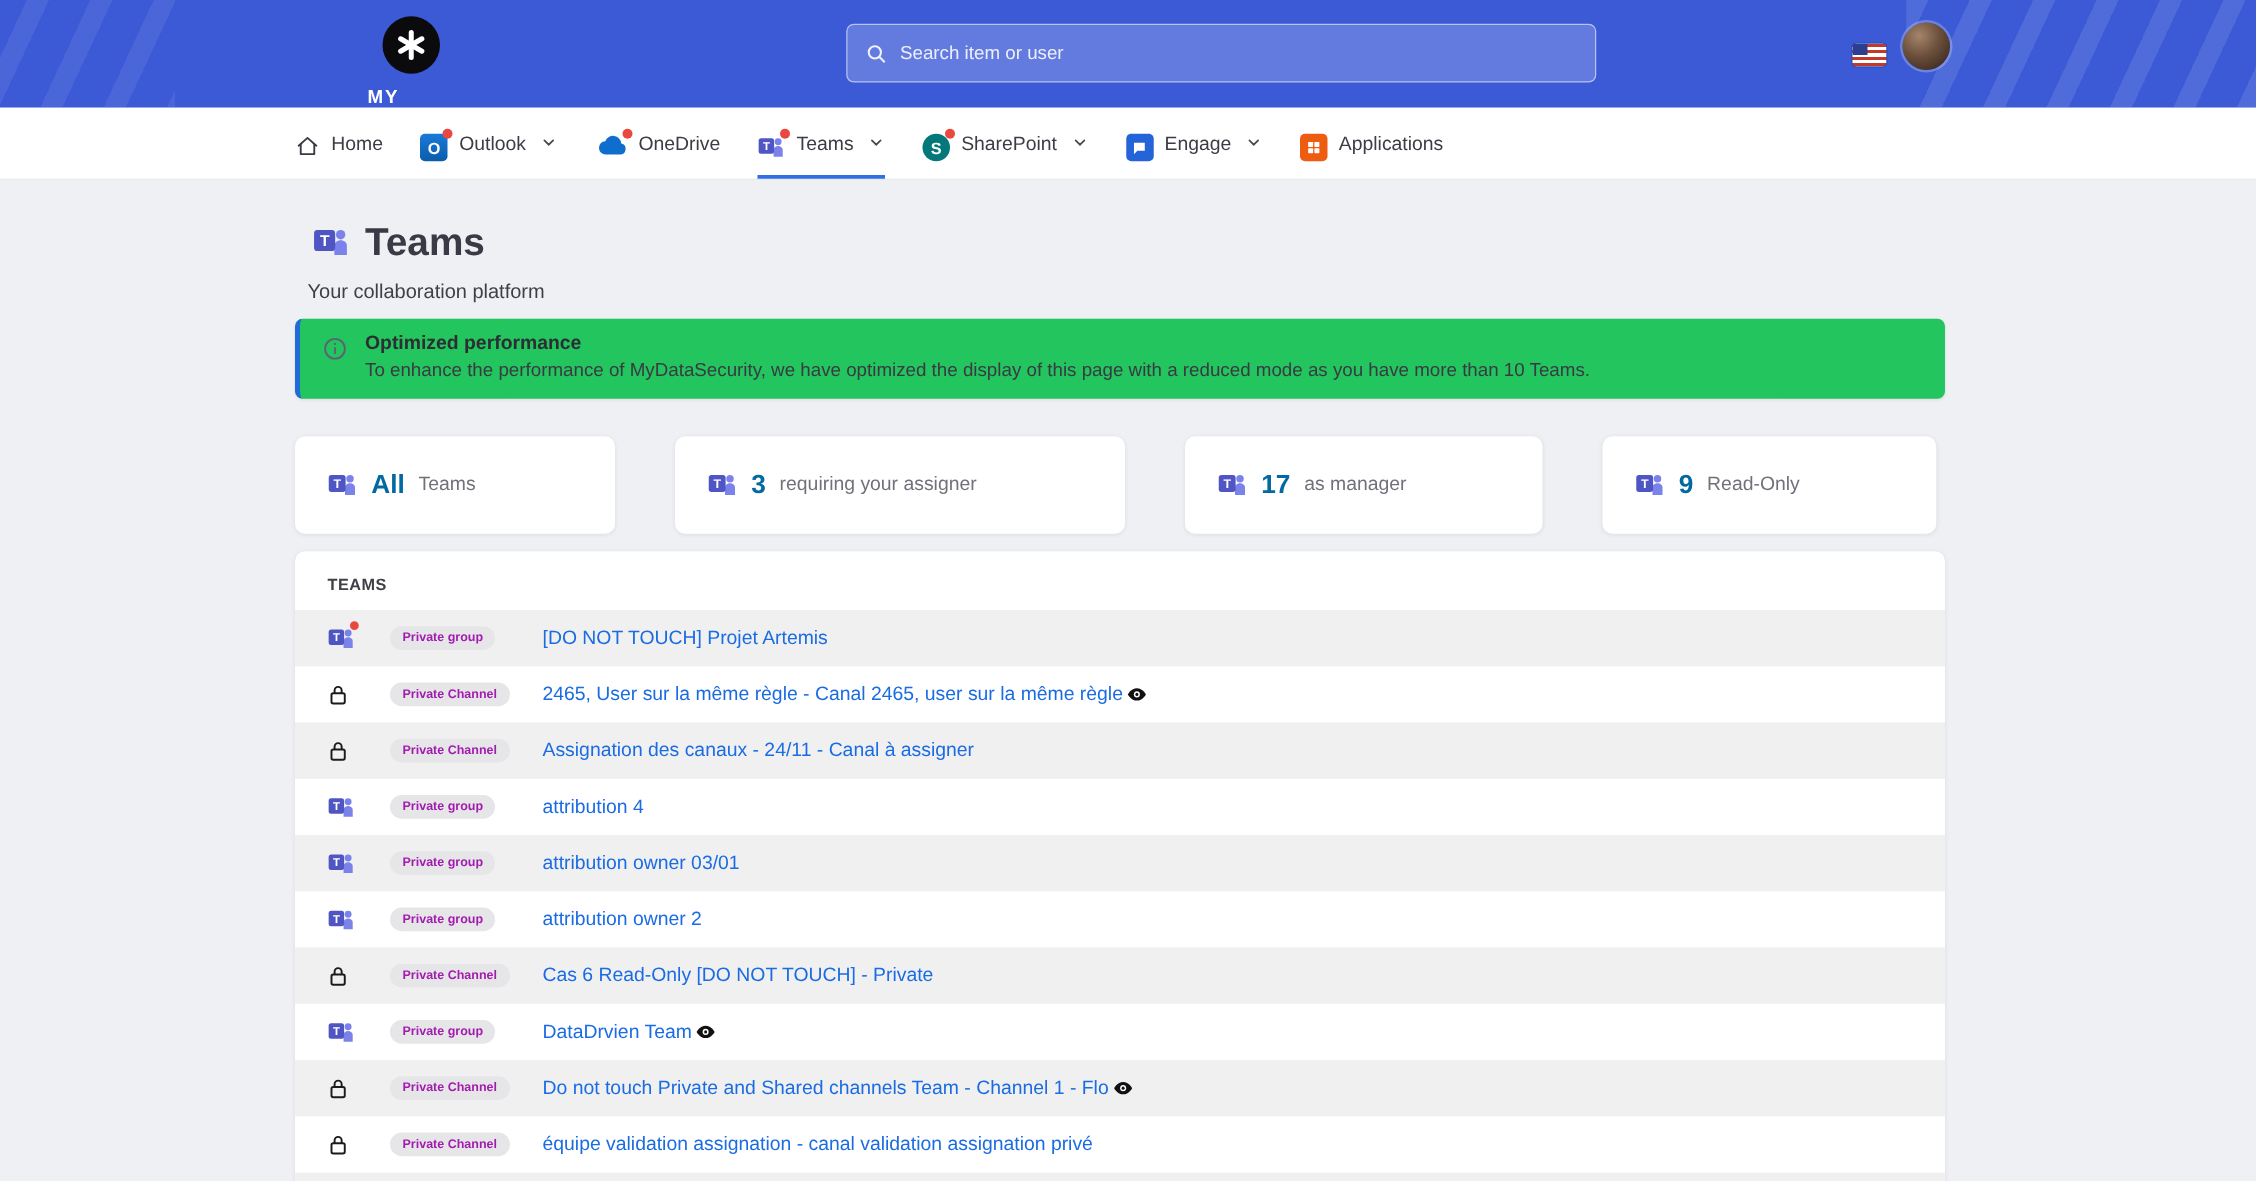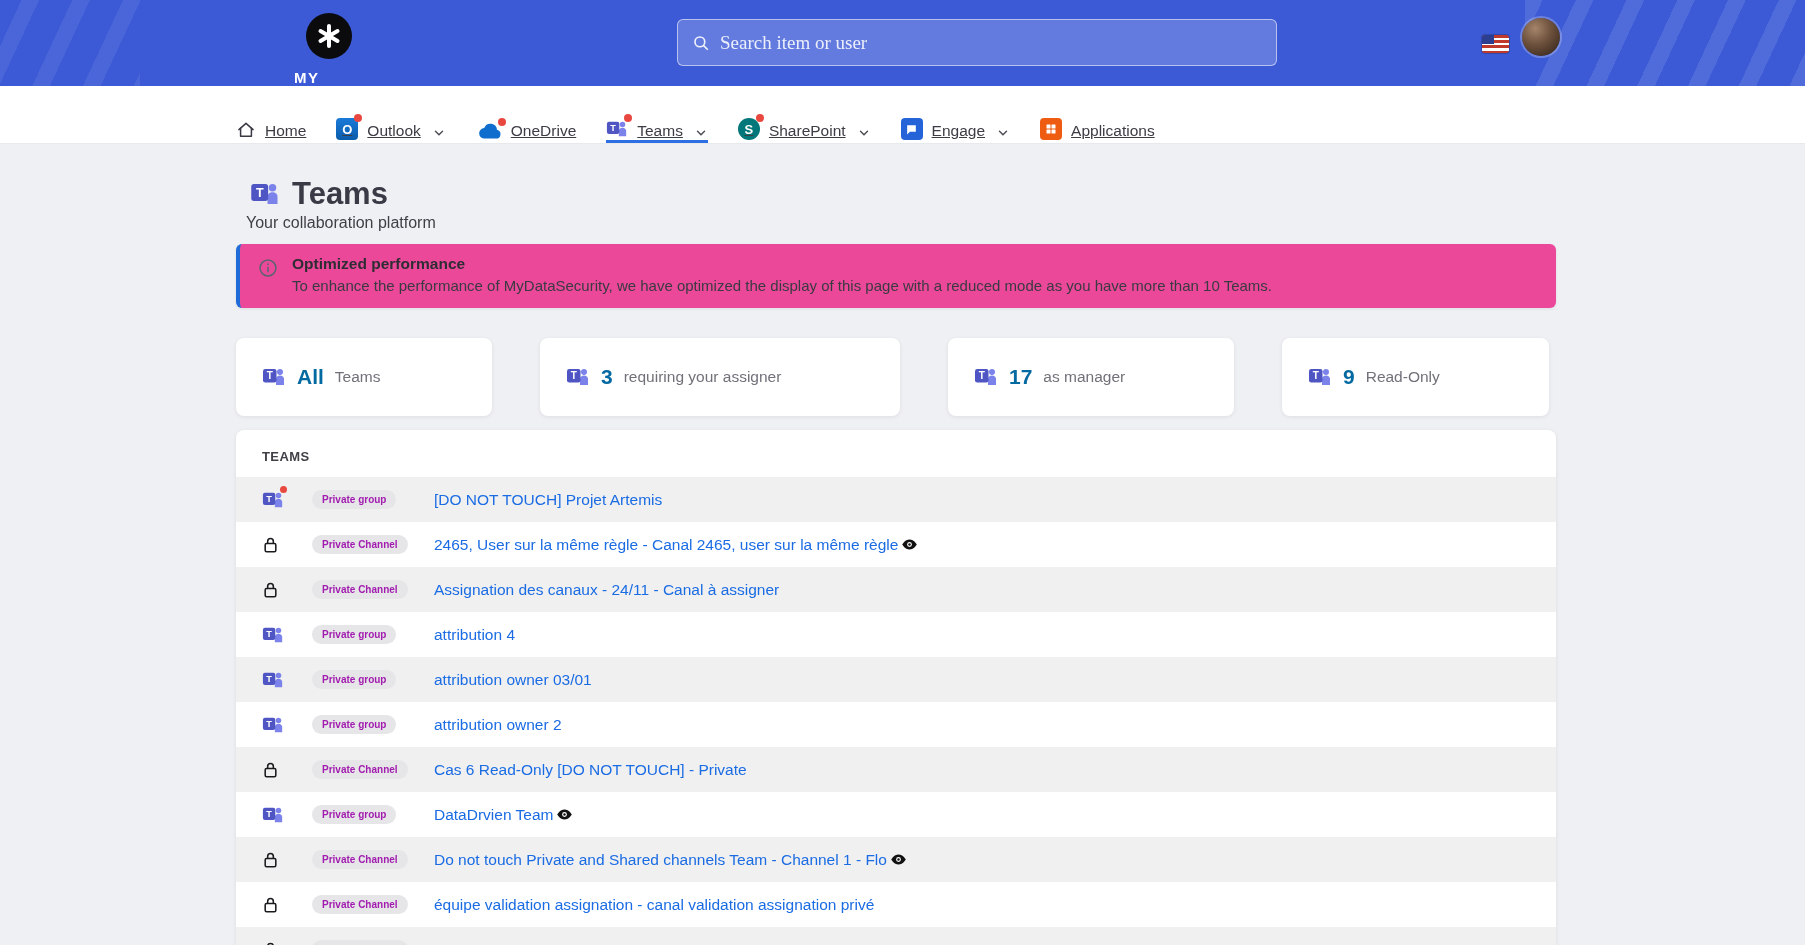--- a/index.html
+++ b/index.html
@@ -17,52 +17,52 @@
 
   .logo { position:absolute; left:294px; top:13px; display:flex; align-items:center; gap:11px;flex-direction:column; }
   .logo-badge { width:46px; height:46px; border-radius:50%; background:#0b0b0d; display:flex; align-items:center; justify-content:center; }
   .logo-text { color:#fff; font-weight:bold; line-height:1.02; letter-spacing:1.5px; }
   .logo-line1 { font-size:15px; }
   .logo-line2 { font-size:18px; }
 
   .search-wrap { position:absolute; left:677px; top:19px; width:600px; height:47px;
     background:rgba(255,255,255,0.20); border:1px solid rgba(255,255,255,0.55); border-radius:6px;
     display:flex; align-items:center; padding:0 14px; gap:10px; }
-  .search-wrap input { flex:1; background:transparent; border:none; outline:none; color:#fde047; font-size:19px; font-family:Liberation Serif, serif; }
+  .search-wrap input { flex:1; background:transparent; border:none; outline:none; color:#fde047; font-size:15px; font-family:Liberation Sans, sans-serif; }
   .search-wrap input::placeholder { color:rgba(255,255,255,0.88); }
 
   .flag { position:absolute; left:1482px; top:35px; width:27px; height:18px; border-radius:3px; overflow:hidden;
     background:repeating-linear-gradient(180deg,#c0392b 0 2.6px,#ffffff 2.6px 5.2px); box-shadow:0 0 0 1px rgba(0,0,0,0.18); cursor:pointer; }
   .flag::before { content:""; position:absolute; left:0; top:0; width:12px; height:9px; background:#2c3e8f; }
   .avatar { position:absolute; left:1522px; top:18px; width:38px; height:38px; border-radius:50%;
     background:radial-gradient(circle at 35% 28%, #a5846a 0%, #6b4f3b 45%, #2c1f16 100%);
     box-shadow:0 0 0 2px rgba(255,255,255,0.25); cursor:pointer; }
 
   
   .nav-bar { height:58px; background:#fff; border-bottom:1px solid #e7e9ec; display:flex; align-items:stretch; padding-left:236px; gap:30px; }
-  .nav-item { display:flex; align-items:flex-end; gap:9px; font-size:15.5px; font-weight:500; color:#3c3c44;
-    border-bottom:3px solid transparent; padding-top:21px; cursor:pointer;text-decoration:underline; }
+  .nav-item { display:flex; align-items:flex-start; gap:9px; font-size:15.5px; font-weight:500; color:#3c3c44;
+    border-bottom:3px solid transparent; padding-top:21px; cursor:pointer; }
   .nav-item.active { border-bottom-color:#2f6fe4; }
   .icon-wrap { position:relative; display:inline-flex; }
   .ndot { position:absolute; top:-4px; right:-4px; width:8px; height:8px; border-radius:50%; background:#e8483f; }
   .sq-icon { width:22px; height:22px; border-radius:4px; display:inline-flex; align-items:center; justify-content:center;
     color:#fff; font-size:13px; font-weight:bold; }
   .outlook-bg { background:linear-gradient(#1a7ad9,#0b5cab); }
   .sharepoint-bg { background:#04777b; border-radius:50%; }
   .engage-bg { background:#2563d9; }
   .apps-bg { background:#ee5c12; }
   .chevron { display:inline-flex; margin-left:2px; }
 
   
   .shell { width:1320px; margin-left:236px; }
   .page-title-row { display:flex; align-items:center; gap:12px; margin:30px 0 0 14px; height:40px; }
   .page-title { font-size:31px; font-weight:bold; color:#3a3a46; }
-  .page-subtitle { margin:0 0 0 10px; font-size:16px; color:#3f3f46; height:22px; }
-
-  .banner { margin-top:8px; background:#ec4899; border-left:4px solid #1f6bd8; border-radius:6px;
+  .page-subtitle { margin:11px 0 0 10px; font-size:16px; color:#3f3f46; height:22px; }
+
+  .banner { margin-top:8px; background:#22c55e; border-left:4px solid #1f6bd8; border-radius:6px;
     box-shadow:0 1px 3px rgba(20,30,60,0.08); min-height:64px; display:flex; gap:14px; padding:11px 20px 11px 18px; align-items:flex-start; }
   .banner-icon { margin-top:3px; flex:0 0 auto; }
   .banner-title { font-size:15.5px; font-weight:bold; color:#2d2d33; }
   .banner-body { font-size:15px; color:#3a3a42; margin-top:4px; }
 
   .stats { margin-top:30px; display:grid; grid-template-columns:256px 360px 286px 267px; gap:48px; }
   .stat-card { background:#fff; border-radius:8px; height:78px; box-shadow:0 1px 4px rgba(20,30,60,0.08);
     display:flex; align-items:center; padding-left:26px; gap:11px; cursor:pointer; }
   .stat-value { font-size:21px; font-weight:bold; color:#0369a1; }
   .stat-label { font-size:15.5px; color:#71717a; }

